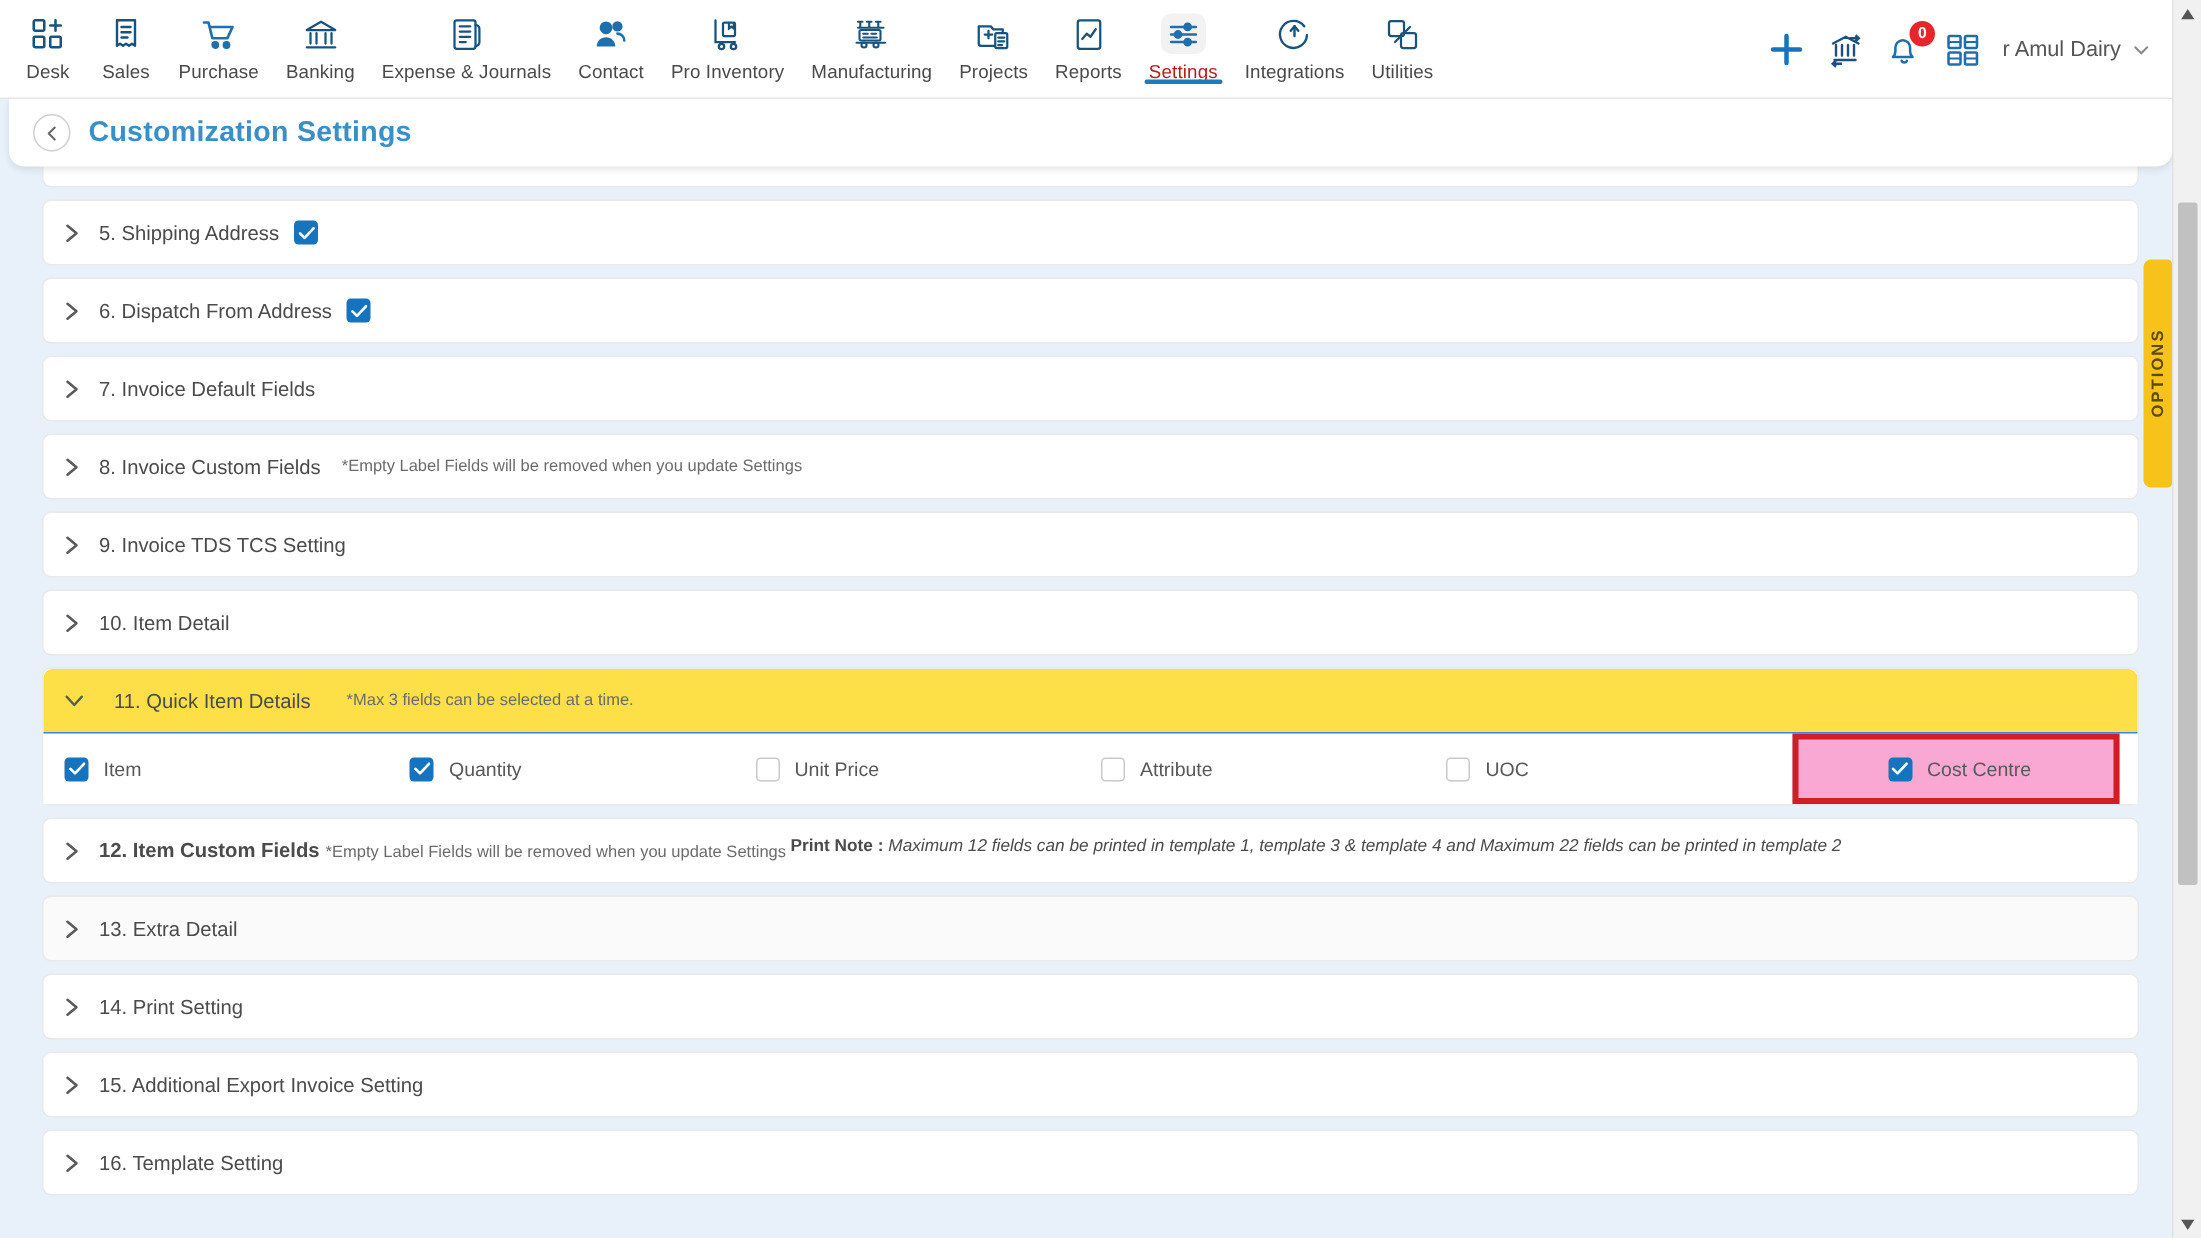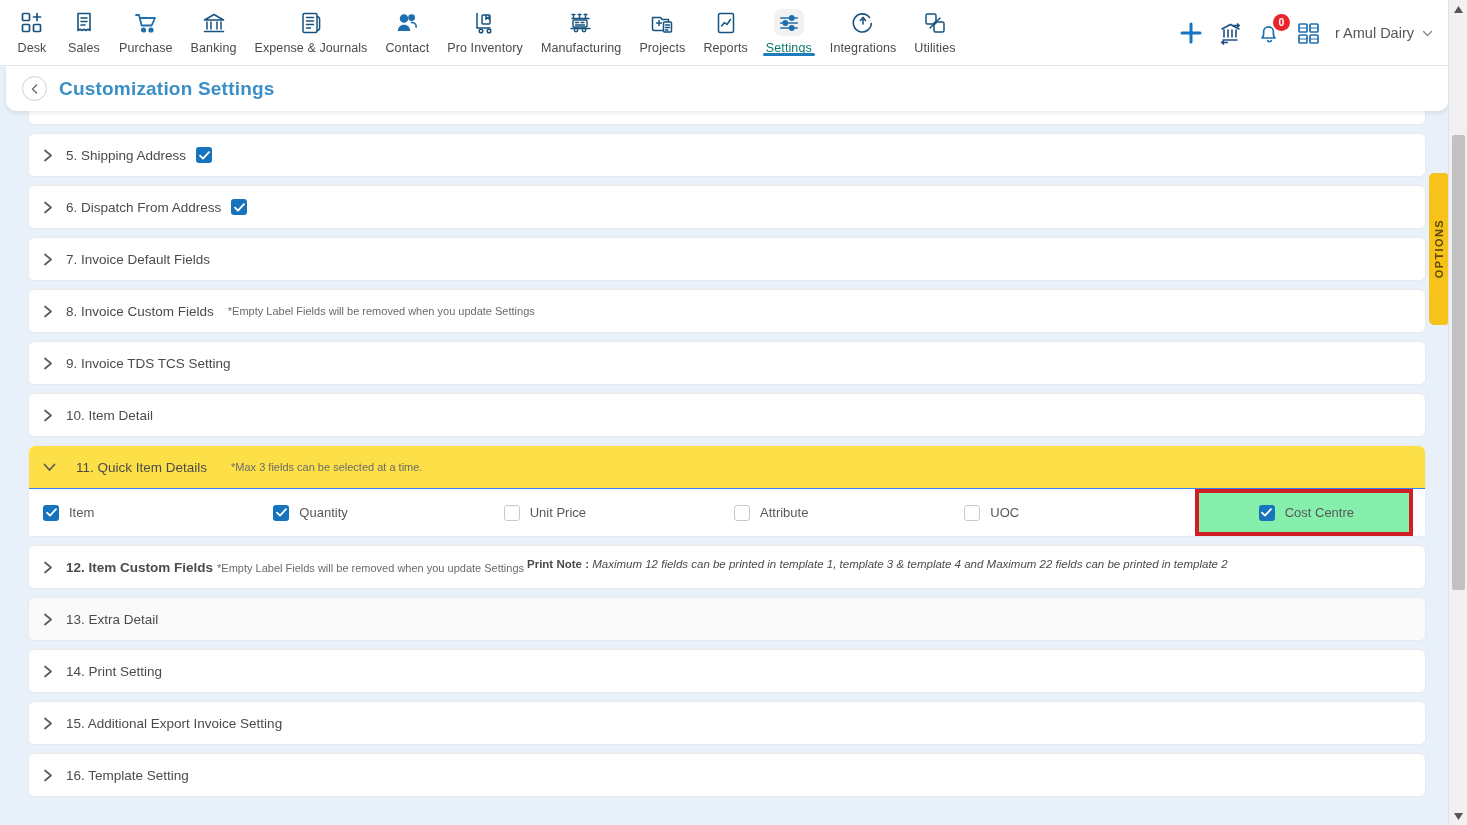--- a/index.html
+++ b/index.html
@@ -26,21 +26,21 @@
   }
   .nav-icon-wrap {
     width: 30px; height: 27px; display: flex; align-items: center; justify-content: center;
     border-radius: 7px;
   }
   .nav-item.active .nav-icon-wrap { background: #f2f2f2; }
   .nav-label {
     margin-top: 5px; font-size: 12.5px; color: #4a4a4a; white-space: nowrap;
     letter-spacing: .1px;
   }
-  .nav-item.active .nav-label { color: #0f766e; }
+  .nav-item.active .nav-label { color: #b91c1c; }
   .nav-underline {
     position: absolute; bottom: -1px; left: 6px; right: 6px; height: 3px;
     background: #1e7bbd; border-radius: 2px;
   }
 
   .topbar-right {
     margin-left: auto; display: flex; align-items: center; gap: 14px;
     padding: 0 14px 0 0; height: 66px;
   }
   .tr-btn { position: relative; cursor: pointer; display: flex; align-items: center; }
@@ -104,21 +104,21 @@
 
   
   .card-body {
     border-top: 1px solid #3b82f6; background: #fff;
     display: grid; grid-template-columns: repeat(6, 1fr);
     align-items: center; min-height: 47px; padding: 0 0 0 14px;
   }
   .opt { display: flex; align-items: center; gap: 10px; font-size: 13px; color: #585858; }
   .opt-label { white-space: nowrap; }
   .opt.highlight {
-    border: 4px solid #cf1f24; background: #86efac;
+    border: 4px solid #cf1f24; background: #f9a8d4;
     padding: 10px 0 10px 60px; margin-right: 12px; position: relative; top: 0;
     min-height: 47px;
   }
 
   .two-line { display: flex; flex-direction: row; gap: 3px; padding: 9px 0; }
   .print-note { font-size: 11.5px; color: #4b4b4b; font-style: italic; }
   .print-note b { font-style: normal; font-weight: 700; }
 
   
   .options-tab {

